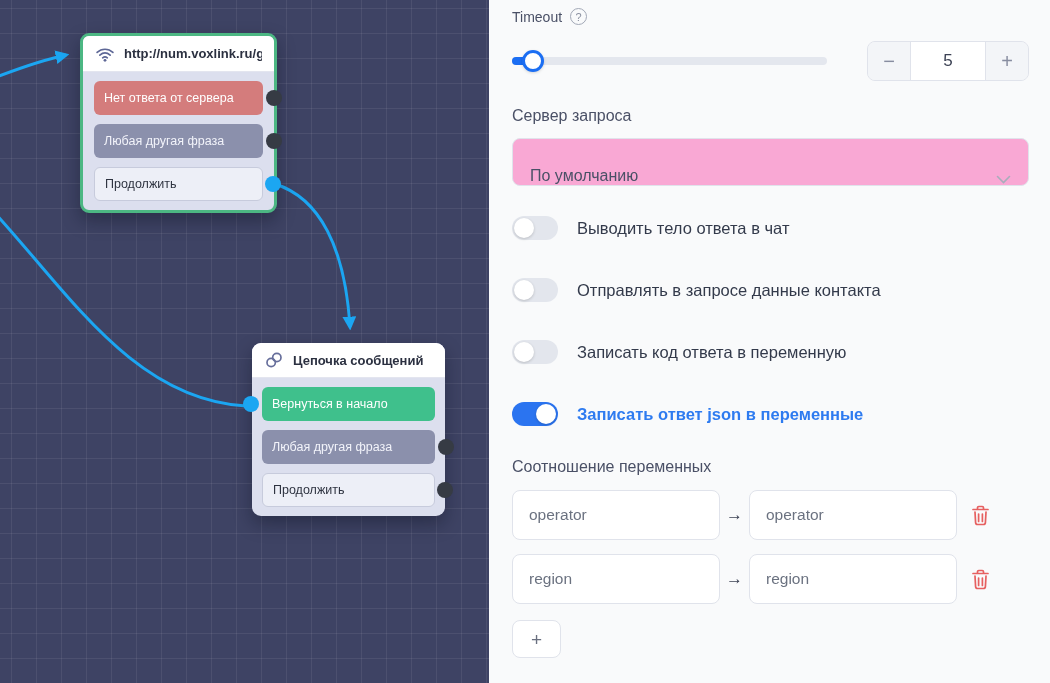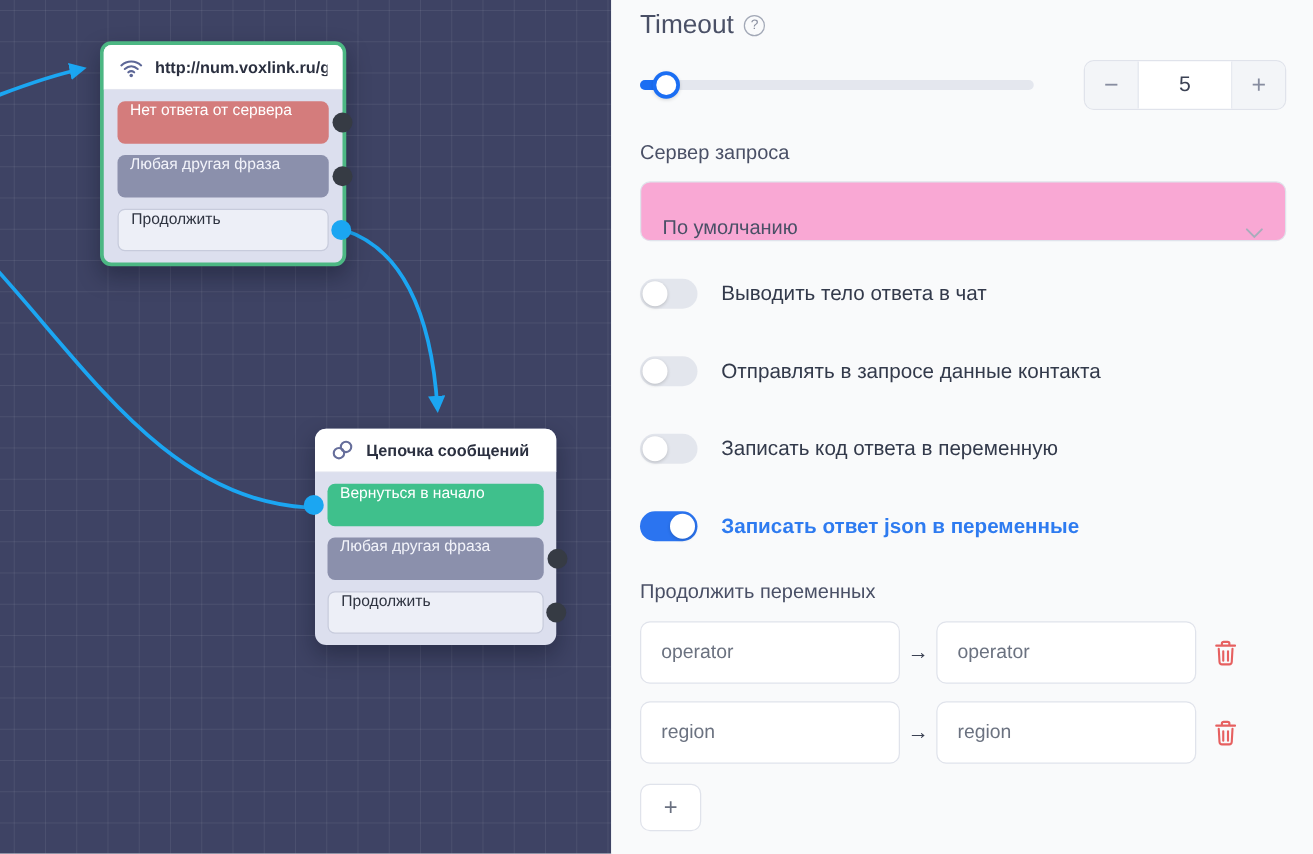--- a/index.html
+++ b/index.html
@@ -26,21 +26,21 @@
   .node-header {
     background:#ffffff; border-radius:6px 6px 0 0; display:flex; align-items:center;
     gap:9px; padding:0 12px; height:36px; border-bottom:1px solid #e3e5ef;
   }
   .node:not(.selected) .node-header { border-radius:9px 9px 0 0; height:35px; }
   .node-title { font-size:13px; font-weight:700; color:#2b3040; white-space:nowrap; overflow:hidden; }
   .node-body { padding:9px 11px; }
   .node:not(.selected) .node-body { padding:9px 10px; }
   .node-row {
     position:relative; height:34px; border-radius:6px; margin-bottom:9px;
-    display:flex; align-items:flex-start; padding:0 10px; font-size:12.5px;
+    display:flex; align-items:center; padding:0 10px; font-size:12.5px;
   }
   .node-row:last-child { margin-bottom:0; }
   .row-danger  { background:#d47c7c; color:#ffffff; }
   .row-muted   { background:#8b90ac; color:#f2f3fa; }
   .row-success { background:#3fc08c; color:#ffffff; }
   .row-light   { background:#edeff7; color:#2e3340; border:1px solid #c7cbdc; }
   .port {
     position:absolute; width:16px; height:16px; border-radius:50%;
     top:50%; transform:translateY(-50%);
   }
@@ -51,21 +51,21 @@
 
   .hdr-icon { flex:0 0 auto; display:flex; }
 
   
   .panel {
     position:absolute; left:489px; top:0; width:561px; height:683px;
     background:#f9fafb; padding:8px 21px 0 23px;
   }
   .field-label { font-size:16px; color:#4a5066; }
   .timeout-head { display:flex; align-items:center; gap:8px; }
-  .timeout-head .field-label { font-size:21px; }
+  .timeout-head .field-label { font-size:14px; }
   .help-badge {
     width:17px; height:17px; border-radius:50%; border:1.5px solid #a2a8b6;
     color:#8a90a0; font-size:11px; display:flex; align-items:center; justify-content:center;
   }
 
   .slider-row { display:flex; align-items:center; gap:40px; margin-top:16px; height:40px; }
   .slider { position:relative; flex:1; height:40px; }
   .slider-track {
     position:absolute; left:0; right:0; top:16px; height:8px;
     background:#e4e7ee; border-radius:4px;
@@ -255,21 +255,21 @@
       <span class="toggle-label">Записать код ответа в переменную</span>
     </div>
     <div class="toggle-row">
       <div class="switch on">
           <div class="knob"></div>
         </div>
       <span class="toggle-label accent">Записать ответ json в переменные</span>
     </div>
   </div>
 
-  <div class="field-label mapping-label">Продолжить переменных</div>
+  <div class="field-label mapping-label">Соотношение переменных</div>
 
   <div class="map-row">
     <input class="map-input" value="operator" style="">
     <span class="map-arrow">→</span>
     <input class="map-input" value="operator" style="">
     <span class="trash-btn">
       <svg width="19" height="21" viewBox="0 0 19 21" fill="none">
         <path d="M2 4.5 H17" stroke="#e66060" stroke-width="1.7" stroke-linecap="round"></path>
         <path d="M6.5 4 V2.8 C6.5 2.1 7.1 1.5 7.8 1.5 H11.2 C11.9 1.5 12.5 2.1 12.5 2.8 V4" stroke="#e66060" stroke-width="1.7"></path>
         <path d="M4 7 L4.6 17.6 C4.7 18.7 5.5 19.5 6.6 19.5 H12.4 C13.5 19.5 14.3 18.7 14.4 17.6 L15 7" stroke="#e66060" stroke-width="1.7" stroke-linecap="round"></path>

